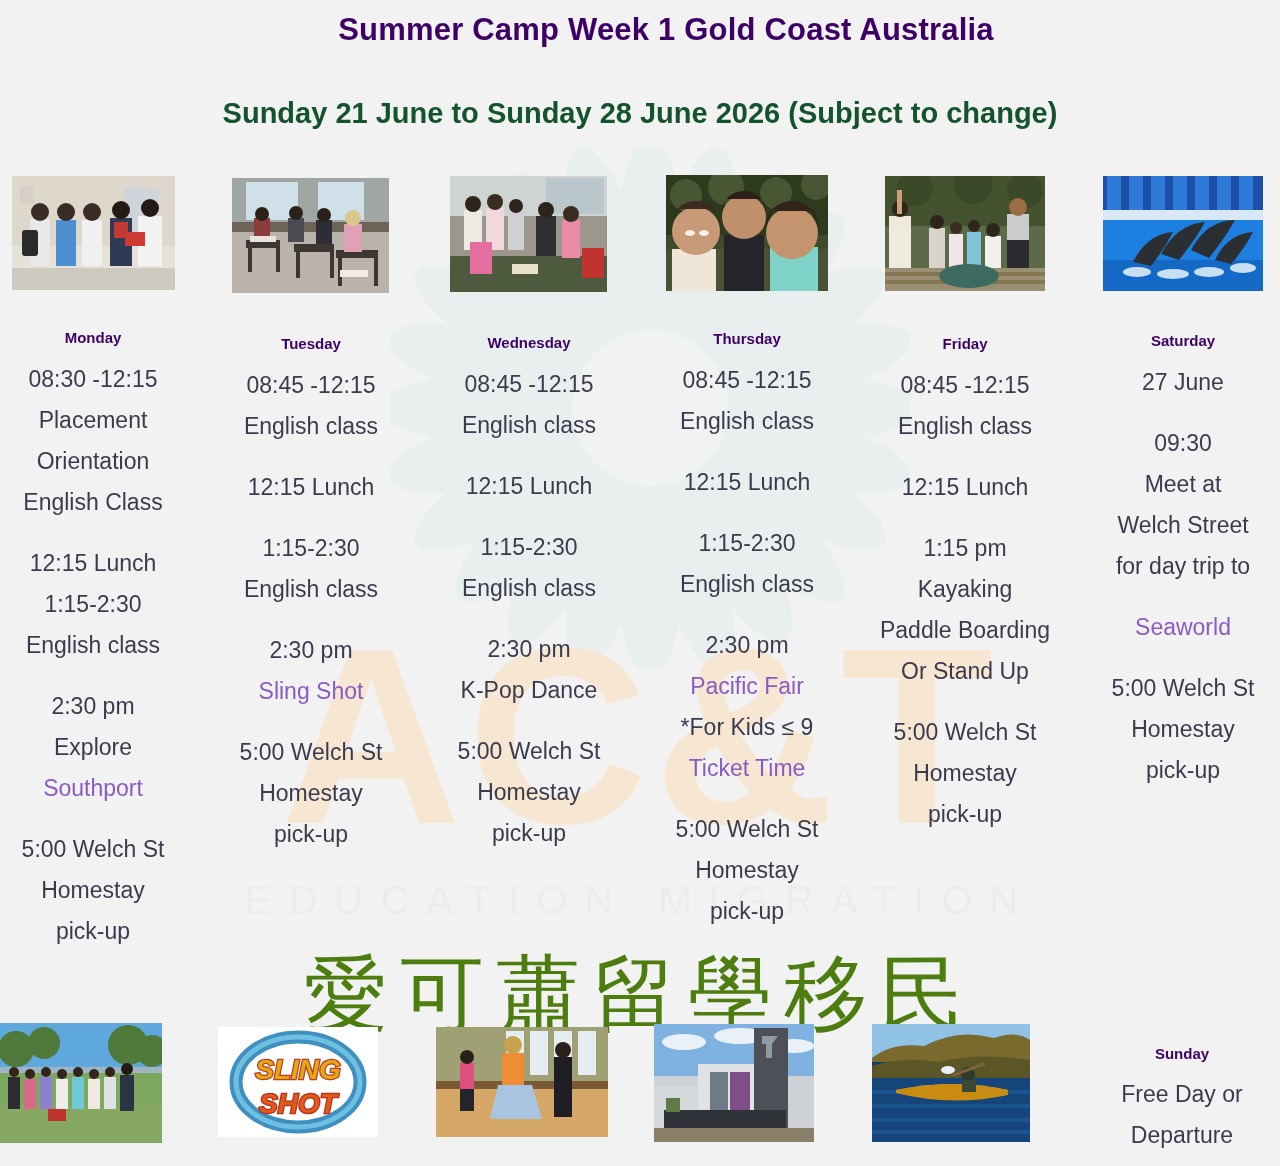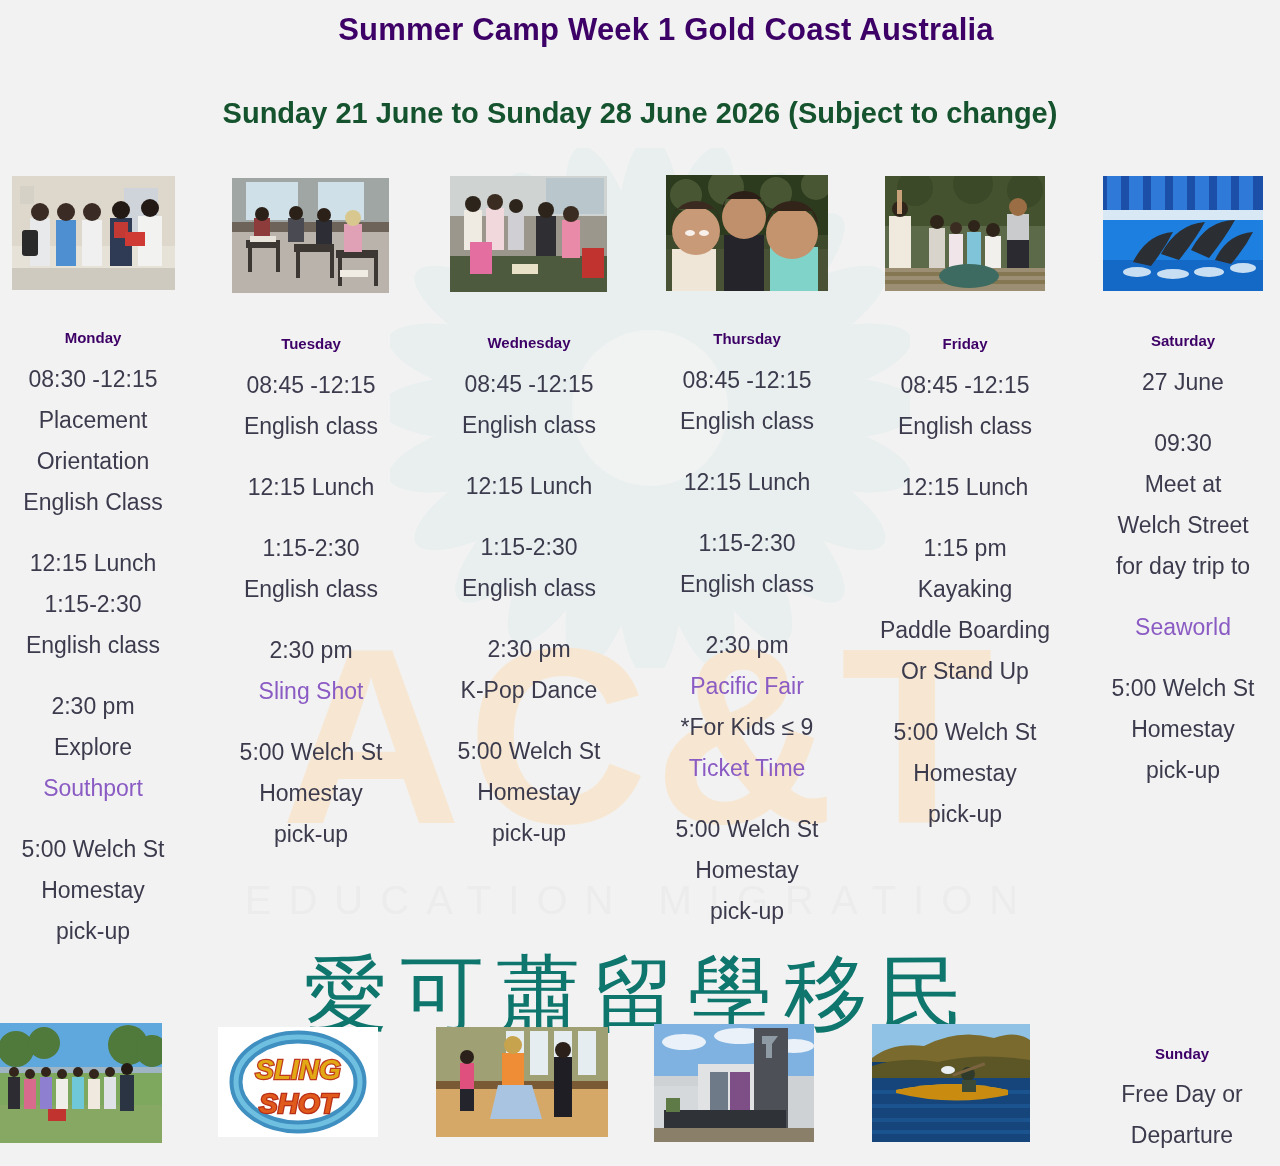--- a/index.html
+++ b/index.html
@@ -53,21 +53,21 @@
     color: #ececec;
     font-family: "Liberation Sans", sans-serif;
   }
   #watermark .cjk {
     position: absolute;
     left: 0; top: 952px;
     width: 1280px;
     text-align: center;
     font-size: 84px;
     letter-spacing: 12px;
-    color: #0f766e;
+    color: #4d7c0f;
     font-family: "DejaVu Sans", sans-serif;
     line-height: 1;
   }
 
   
   .page-title {
     position: absolute;
     left: 0; top: 12px;
     width: 1280px;
     text-align: center;

